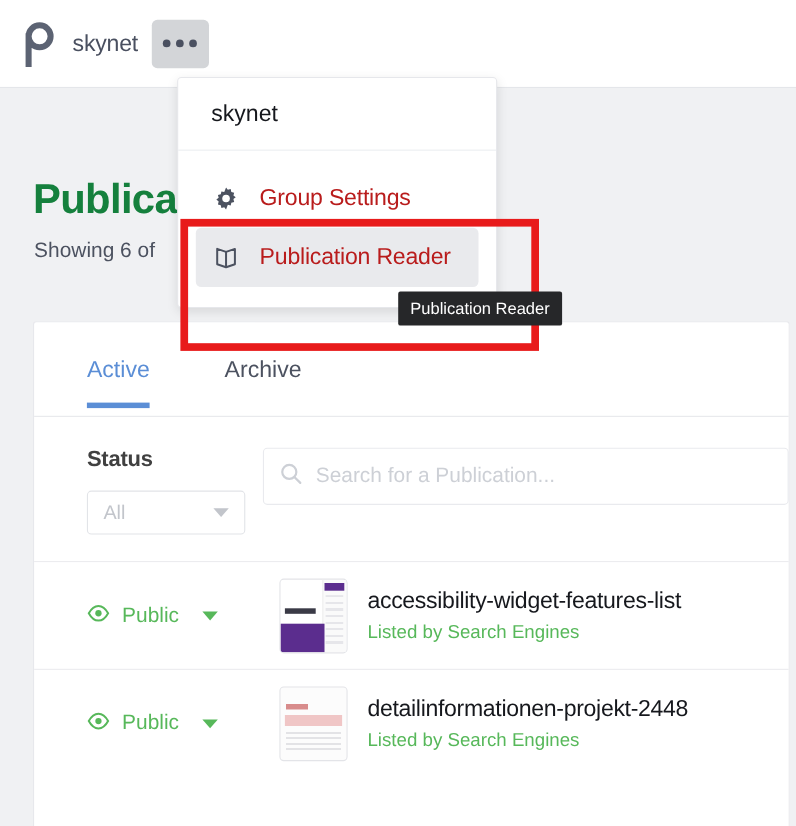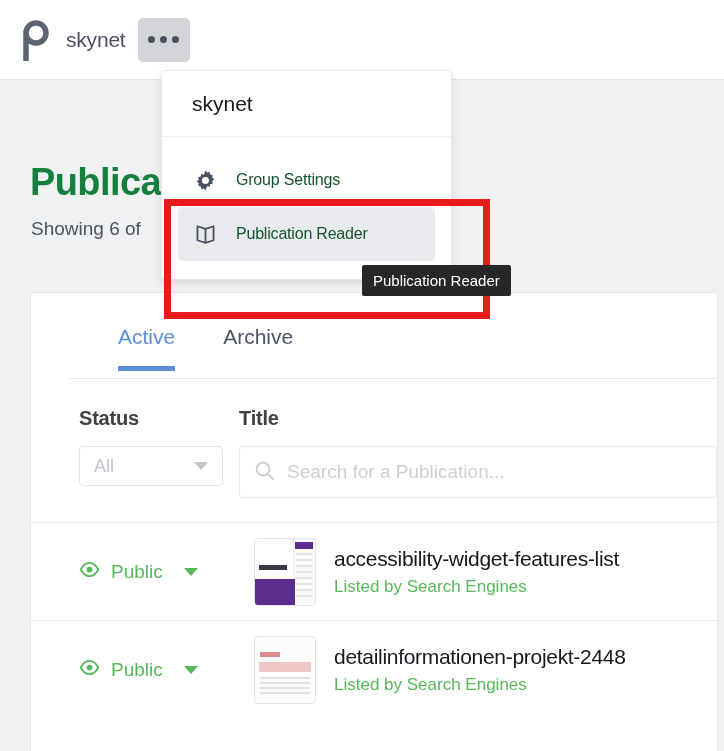--- a/index.html
+++ b/index.html
@@ -106,22 +106,21 @@
     border-radius: 3px 3px 0 0;
   }
 
   .tabs {
     height: 86px;
     display: flex;
     align-items: flex-start;
     padding-left: 48px;
     padding-top: 32px;
     border-bottom: 1px solid #e7e8ec;
-    gap: 48px;
-    margin-left: 39px;
+    gap: 68px;
   }
   .tab {
     font-size: 21px;
     color: #4c5260;
     padding-bottom: 22px;
     position: relative;
     cursor: pointer;
     white-space: nowrap;
   }
   .tab.active { color: #5b8ed6; }
@@ -316,22 +315,22 @@
   }
   .dd-items { padding-top: 16px; }
   .dd-item {
     height: 54px;
     margin: 0 16px;
     display: flex;
     align-items: center;
     gap: 18px;
     padding-left: 14px;
     border-radius: 5px;
-    font-size: 16px;
-    color: #14532d;
+    font-size: 21px;
+    color: #b91c1c;
     cursor: pointer;
     letter-spacing: -0.2px;
   }
   .dd-item.highlight { background: #e9eaed; }
   .dd-icon {
     width: 26px; height: 26px;
     display: flex; align-items: center; justify-content: center;
     flex-shrink: 0;
   }
 
@@ -392,21 +391,20 @@
 
     <div class="filter-row">
       <div class="col-status">
         <div class="col-label">Status</div>
         <div class="select-box">
           <span class="sel-value">All</span>
           <span class="caret-down"></span>
         </div>
       </div>
       <div class="col-title">
-        <div class="col-label">Title</div>
         <div class="search-box">
           <span>
             <svg width="21" height="21" viewBox="0 0 21 21" aria-hidden="true">
               <circle cx="9" cy="9" r="6.4" fill="none" stroke="#cdd0d6" stroke-width="2"></circle>
               <line x1="13.6" y1="13.6" x2="19" y2="19" stroke="#cdd0d6" stroke-width="2" stroke-linecap="round"></line>
             </svg>
           </span>
           <span class="search-placeholder">Search for a Publication...</span>
         </div>
       </div>

